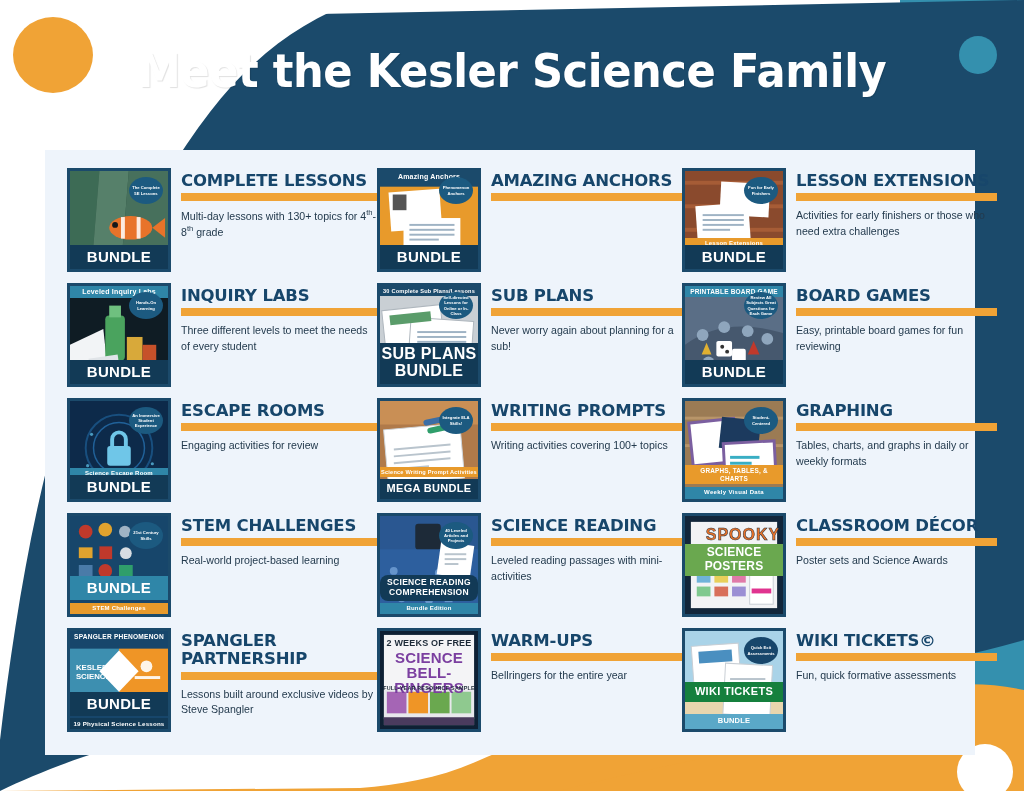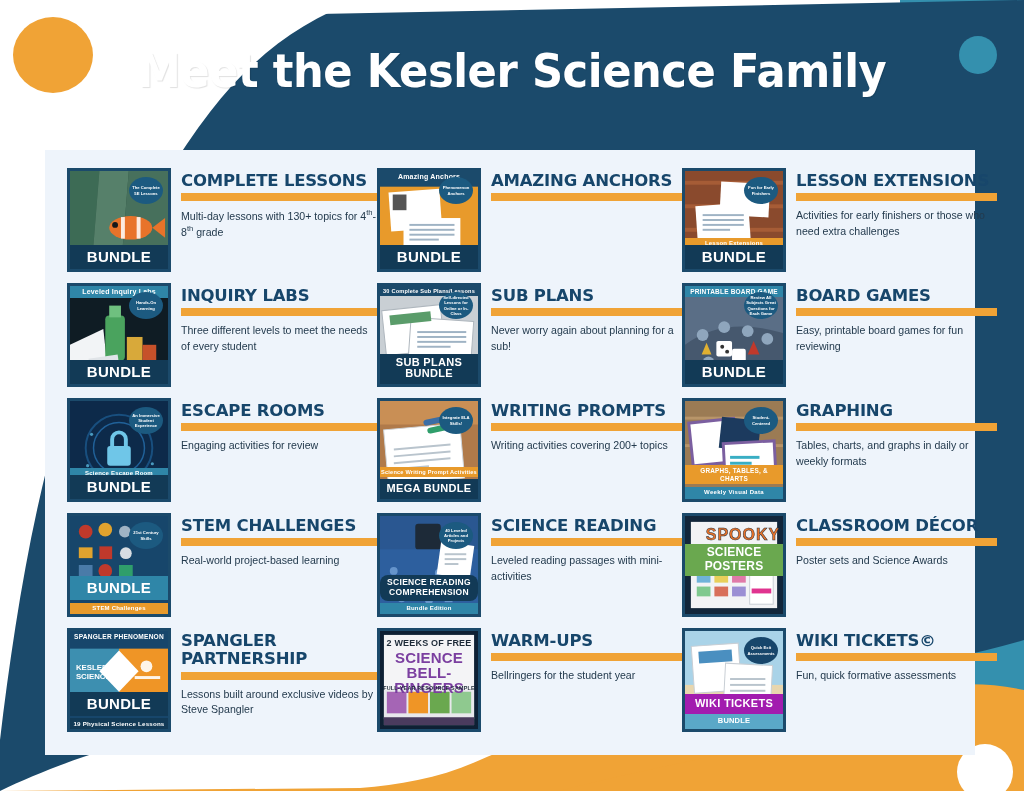--- a/index.html
+++ b/index.html
@@ -273,21 +273,21 @@
           <g fill="#9fb3c4">
             <rect x="38" y="46" width="50" height="2"></rect>
               <rect x="38" y="51" width="50" height="2"></rect>
             <rect x="38" y="56" width="50" height="2"></rect>
               <rect x="38" y="61" width="34" height="2"></rect>
           </g>
           <rect x="10" y="28" width="42" height="10" fill="#5a9c6a" transform="rotate(-6 31 33)"></rect>
         </svg>
         <div class="band top" style="background:#1b4a6b;font-size:5.6px;">30 Complete Sub Plans/Lessons</div>
         <div class="badge-oval">Self-directed Lessons for Online or In-Class</div>
-        <div class="band bundle" style="font-size:11px;line-height:1.05;">SUB PLANS BUNDLE</div>
+        <div class="band bundle" style="font-size:16px;line-height:1.05;">SUB PLANS BUNDLE</div>
       </div>
       <div class="txt">
         <div class="ttl">SUB PLANS</div>
         <div class="rule"></div>
         <div class="desc">Never worry again about planning for a sub!</div>
       </div>
     </div>
 
     <div class="item">
       <div class="thumb">
@@ -363,21 +363,21 @@
           <rect x="44" y="16" width="36" height="6" rx="3" fill="#3b6ea5" transform="rotate(-12 62 19)"></rect>
           <rect x="48" y="24" width="36" height="6" rx="3" fill="#2f9e6b" transform="rotate(-12 66 27)"></rect>
         </svg>
         <div class="badge-oval">Integrate ELA Skills!</div>
         <div class="band bottom" style="bottom:22px;background:#e89a2b;font-size:5.6px;">Science Writing Prompt Activities</div>
         <div class="band bundle" style="font-size:11px;">MEGA BUNDLE</div>
       </div>
       <div class="txt">
         <div class="ttl">WRITING PROMPTS</div>
         <div class="rule"></div>
-        <div class="desc">Writing activities covering 200+ topics</div>
+        <div class="desc">Writing activities covering 100+ topics</div>
       </div>
     </div>
 
     <div class="item">
       <div class="thumb">
         <svg class="art" viewBox="0 0 100 100" preserveAspectRatio="none">
           <rect width="100" height="100" fill="#9b7b54"></rect>
           <g fill="#b89569">
               <rect y="16" width="100" height="3"></rect>
               <rect y="44" width="100" height="3"></rect>
@@ -534,41 +534,41 @@
           </g>
           <rect x="4" y="88" width="92" height="8" fill="#4a3b5e"></rect>
         </svg>
         <div class="band top" style="top:5px;background:transparent;color:#1d2a38;font-size:9px;font-weight:800;">2 WEEKS OF FREE</div>
         <div class="band mid" style="top:17px;background:transparent;color:#7b3fa0;font-size:15px;font-weight:800;line-height:1;">SCIENCE BELL-RINGERS</div>
         <div class="band mid" style="top:52px;background:transparent;color:#1d2a38;font-size:5.4px;">FULL-YEAR RESOURCE SAMPLE</div>
       </div>
       <div class="txt">
         <div class="ttl">WARM-UPS</div>
         <div class="rule"></div>
-        <div class="desc">Bellringers for the student year</div>
+        <div class="desc">Bellringers for the entire year</div>
       </div>
     </div>
 
     <div class="item">
       <div class="thumb">
         <svg class="art" viewBox="0 0 100 100" preserveAspectRatio="none">
           <rect width="100" height="100" fill="#a9d3e8"></rect>
           <rect y="55" width="100" height="45" fill="#e8d6ae"></rect>
           <rect x="8" y="14" width="48" height="48" fill="#fff" stroke="#c8ced4" transform="rotate(-4 32 38)"></rect>
           <rect x="40" y="34" width="48" height="52" fill="#fff" stroke="#c8ced4" transform="rotate(3 64 60)"></rect>
           <g fill="#b9c4cd">
             <rect x="46" y="48" width="36" height="2"></rect>
               <rect x="46" y="54" width="36" height="2"></rect>
             <rect x="46" y="60" width="36" height="2"></rect>
               <rect x="46" y="66" width="22" height="2"></rect>
           </g>
           <rect x="14" y="20" width="34" height="12" fill="#4a8fc0" transform="rotate(-4 31 26)"></rect>
         </svg>
         <div class="badge-oval" style="background:#17466b;">Quick Exit Assessments</div>
-        <div class="band bundle" style="background:#a21caf;bottom:15px;font-size:11px;">WIKI TICKETS</div>
+        <div class="band bundle" style="background:#15803d;bottom:27px;font-size:11px;">WIKI TICKETS</div>
         <div class="band bottom" style="background:#5aa8c8;font-size:7.5px;font-weight:700;padding:3px 0;">BUNDLE</div>
       </div>
       <div class="txt">
         <div class="ttl">WIKI  TICKETS©</div>
         <div class="rule"></div>
         <div class="desc">Fun, quick formative assessments</div>
       </div>
     </div>
 
   </div>

